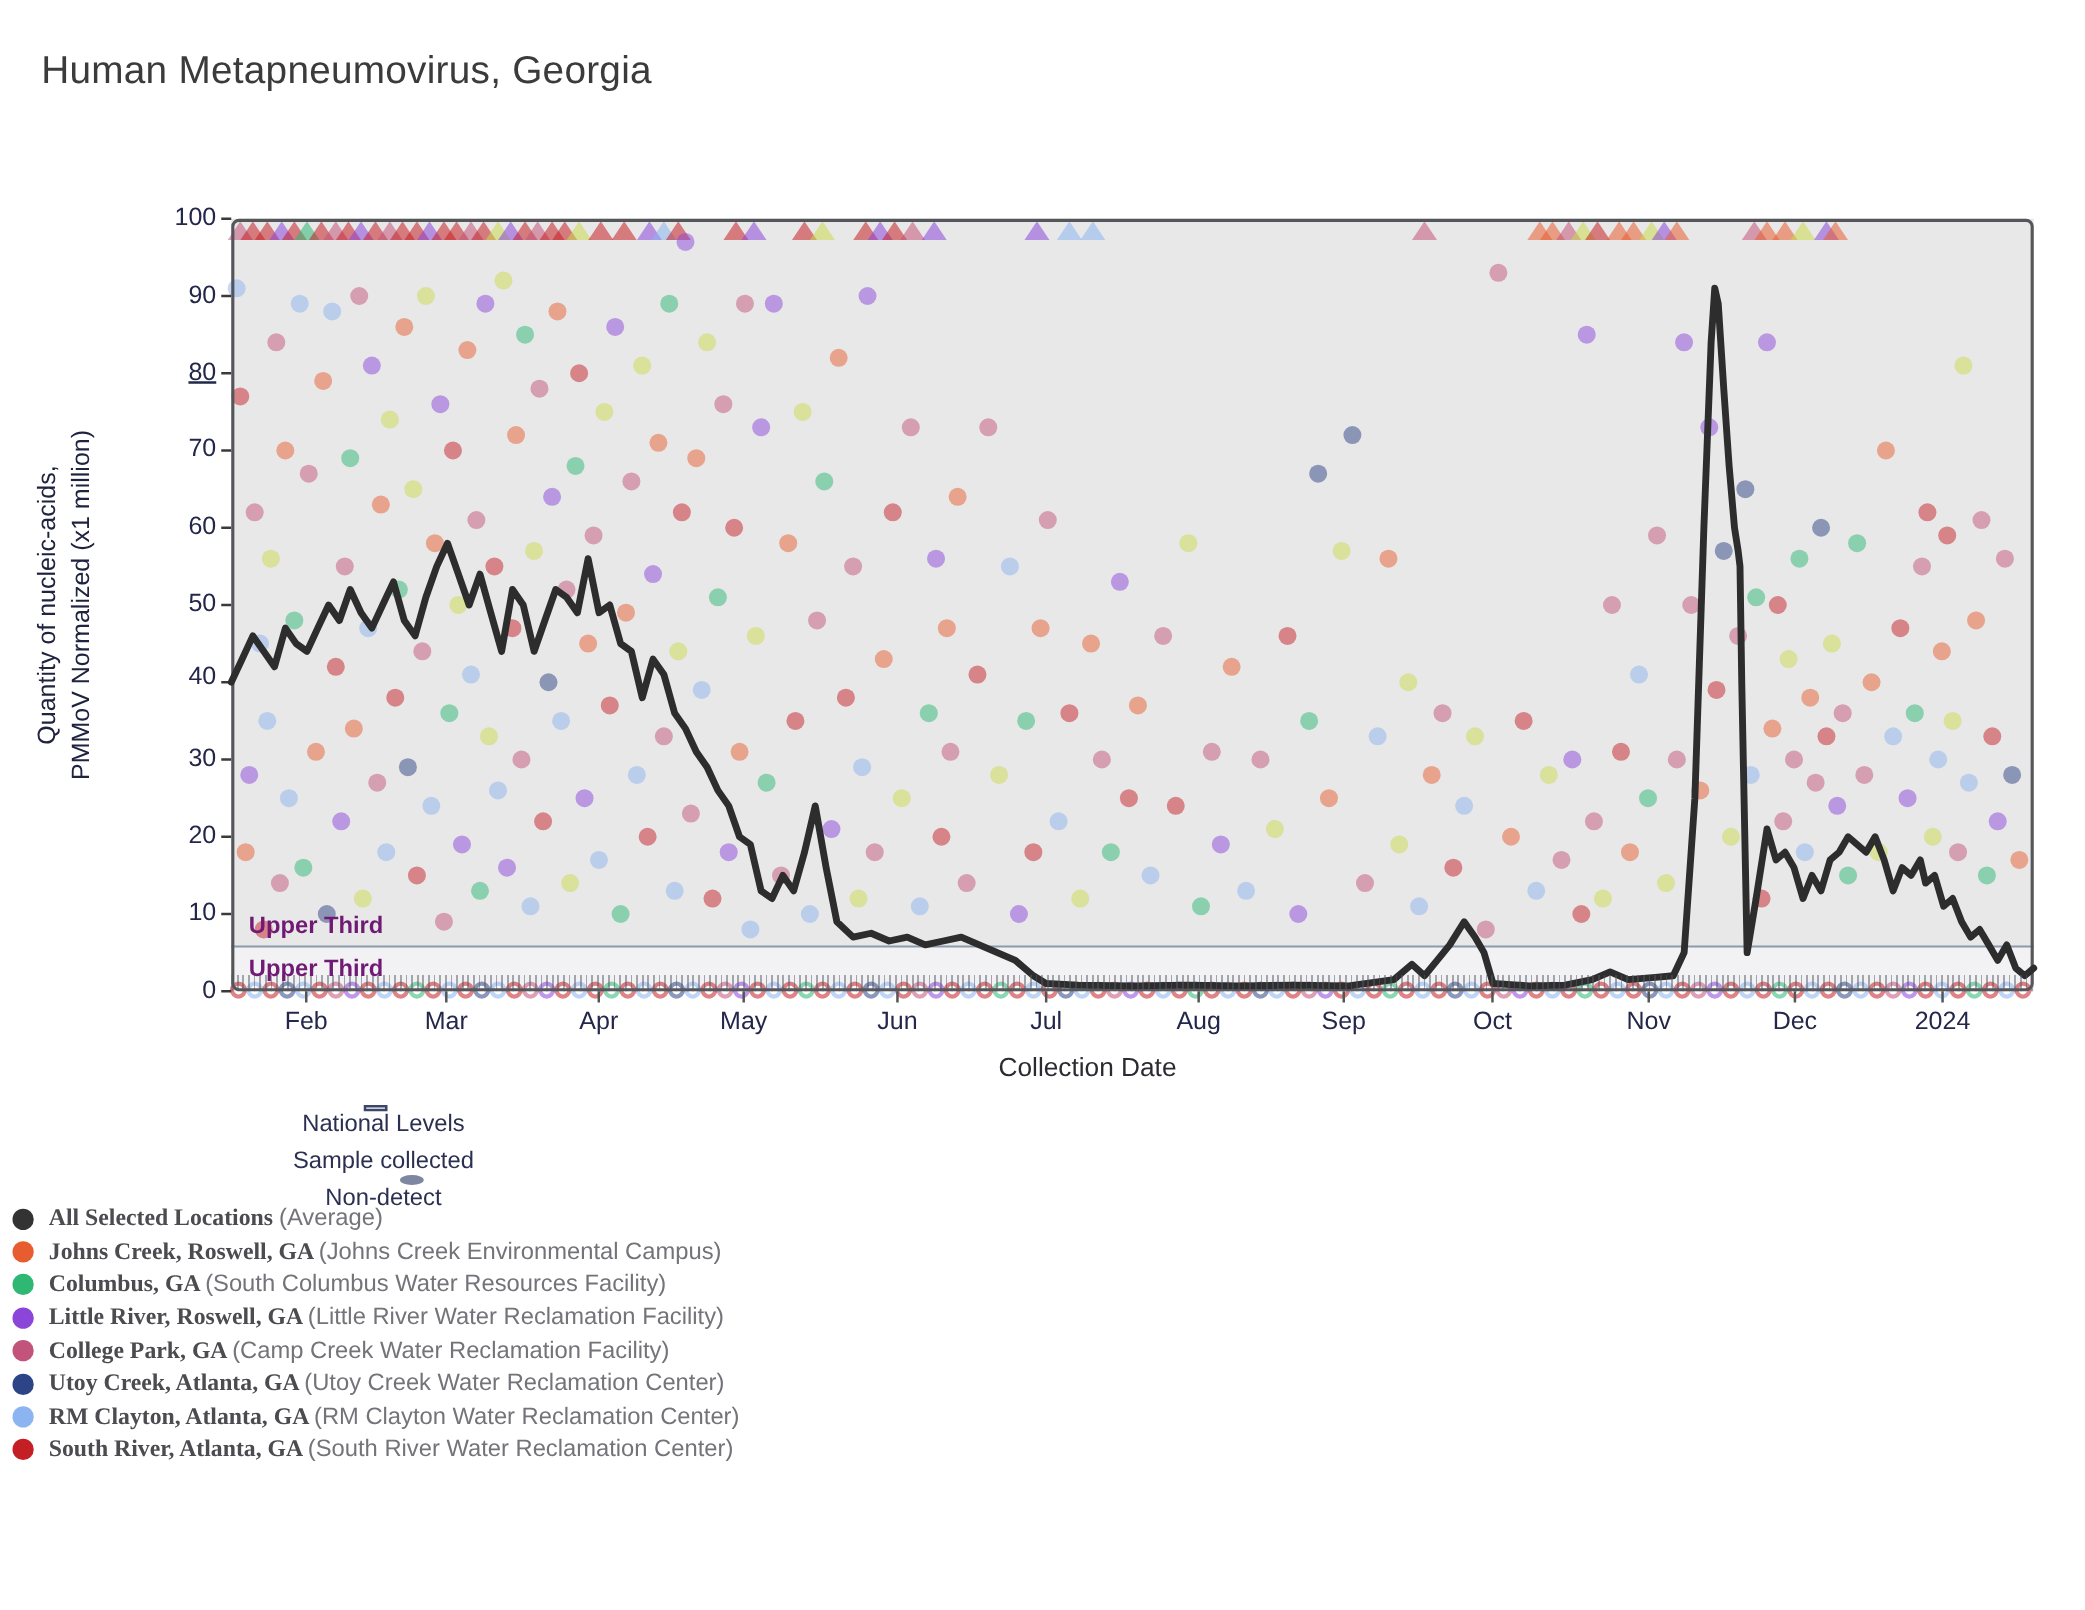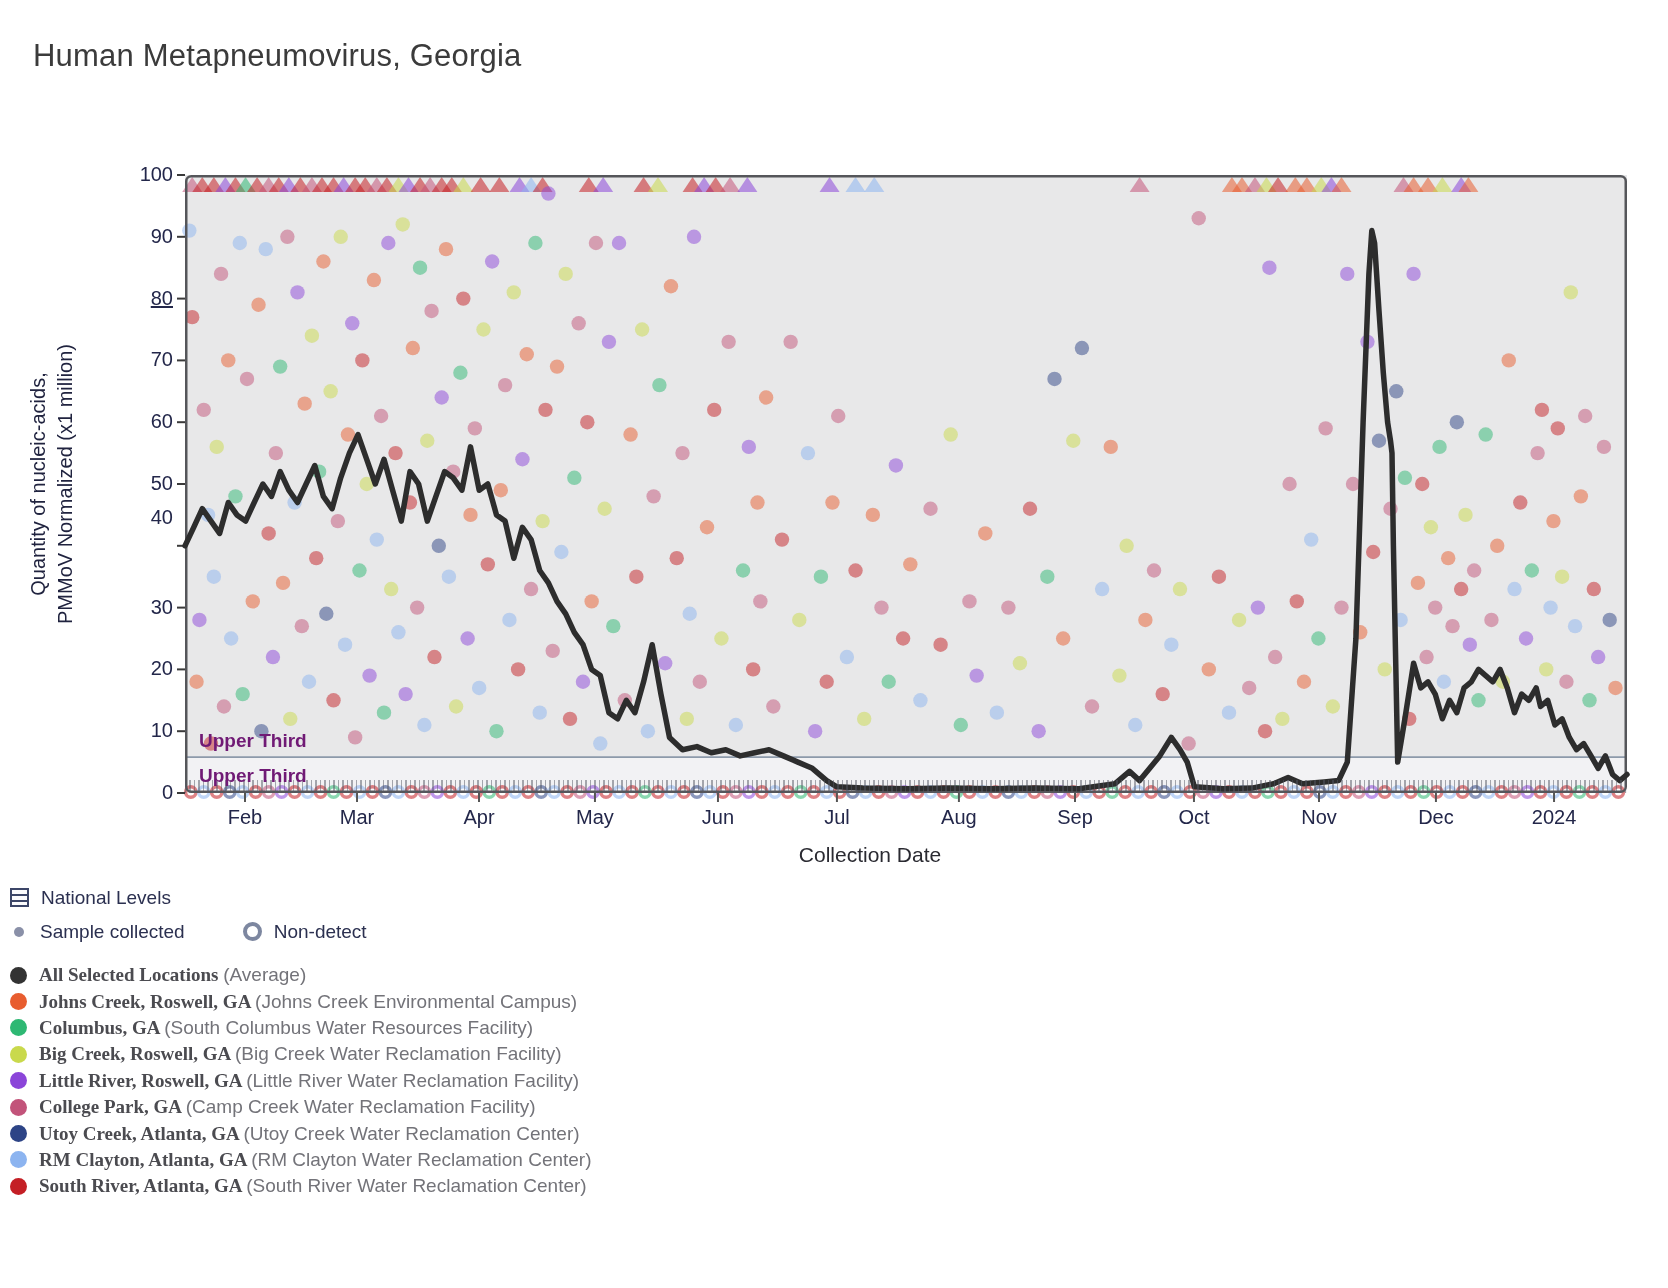--- a/index.html
+++ b/index.html
@@ -11,21 +11,21 @@
   .plot-wrap svg{overflow:visible;display:block;}
   .ytick{position:absolute;width:54px;text-align:right;font-size:20px;color:#23274a;}
   .xtick{position:absolute;width:90px;margin-left:-45px;text-align:center;
        font-size:20px;color:#23274a;top:806px;}
   .yaxis-title{position:absolute;left:52px;top:484px;transform:translate(-50%,-50%) rotate(-90deg);
        white-space:nowrap;text-align:center;font-size:20px;color:#20233f;line-height:1.35;}
   .xaxis-title{position:absolute;left:870px;top:843px;transform:translateX(-50%);
        font-size:21px;color:#2a2a31;}
   .third-label{position:absolute;font-size:19px;font-weight:bold;color:#701a75;}
   .legend{position:absolute;left:10px;top:884px;font-size:19px;}
-  .legend-row{display:flex;align-items:center;height:27px;margin-bottom:7px;color:#2b3050;}
+  .legend-row{display:flex;align-items:center;height:27px;margin-bottom:7px;color:#2b3050;flex-direction:column;}
   .legend-row .txt{margin-left:12px;}
   .loc-row{display:flex;align-items:center;height:26.4px;}
   .loc-dot{width:17px;height:17px;border-radius:50%;flex:0 0 17px;}
   .loc-txt{margin-left:12px;white-space:nowrap;}
   .loc-name{font-weight:bold;color:#4b4b50;font-family:Liberation Serif, serif;}
   .loc-fac{color:#737379;font-weight:normal;}
   .nat-icon{width:19px;height:19px;border:2px solid #3c4668;background:#fbfbfd;
        box-sizing:border-box;background-image:linear-gradient(#3c4668,#3c4668),linear-gradient(#3c4668,#3c4668);
        background-size:100% 2px,100% 2px;background-position:0 4px,0 10px;background-repeat:no-repeat;}
   .sample-dot{width:10px;height:10px;border-radius:50%;background:#8a90a8;margin:0 4px;}
@@ -41,21 +41,21 @@
 <div class="yaxis-title">
   <div>Quantity of nucleic-acids,</div>
   <div>PMMoV Normalized (x1 million)</div>
 </div>
 
 <div id="yticks">
     <div class="ytick" style="left: 119px; top: 781px;">0</div>
     <div class="ytick" style="left: 119px; top: 719.2px;">10</div>
     <div class="ytick" style="left: 119px; top: 657.4px;">20</div>
     <div class="ytick" style="left: 119px; top: 595.6px;">30</div>
-    <div class="ytick" style="left: 119px; top: 506px;">40</div>
+    <div class="ytick" style="left: 119px; top: 530px;">40</div>
     <div class="ytick" style="left: 119px; top: 472px;">50</div>
     <div class="ytick" style="left: 119px; top: 410.2px;">60</div>
     <div class="ytick" style="left: 119px; top: 348.4px;">70</div>
     <div class="ytick" style="left: 119px; top: 286.6px; text-decoration: underline;">80</div>
     <div class="ytick" style="left: 119px; top: 224.8px;">90</div>
     <div class="ytick" style="left: 119px; top: 163px;">100</div>
   </div>
 <div id="xticks">
     <div class="xtick" style="left: 244.987px;">Feb</div>
     <div class="xtick" style="left: 357.031px;">Mar</div>
@@ -563,24 +563,20 @@
       </div>
       <div class="loc-row">
         <span class="loc-dot" style="background: rgb(232, 93, 47);"></span>
         <span class="loc-txt"><span class="loc-name">Johns Creek, Roswell, GA </span><span class="loc-fac">(Johns Creek Environmental Campus)</span></span>
       </div>
       <div class="loc-row">
         <span class="loc-dot" style="background: rgb(46, 184, 115);"></span>
         <span class="loc-txt"><span class="loc-name">Columbus, GA </span><span class="loc-fac">(South Columbus Water Resources Facility)</span></span>
       </div>
       <div class="loc-row">
-        <span class="loc-dot" style="background: rgb(201, 217, 76);"></span>
-        <span class="loc-txt"><span class="loc-name">Big Creek, Roswell, GA </span><span class="loc-fac">(Big Creek Water Reclamation Facility)</span></span>
-      </div>
-      <div class="loc-row">
         <span class="loc-dot" style="background: rgb(139, 69, 217);"></span>
         <span class="loc-txt"><span class="loc-name">Little River, Roswell, GA </span><span class="loc-fac">(Little River Water Reclamation Facility)</span></span>
       </div>
       <div class="loc-row">
         <span class="loc-dot" style="background: rgb(194, 83, 122);"></span>
         <span class="loc-txt"><span class="loc-name">College Park, GA </span><span class="loc-fac">(Camp Creek Water Reclamation Facility)</span></span>
       </div>
       <div class="loc-row">
         <span class="loc-dot" style="background: rgb(45, 68, 134);"></span>
         <span class="loc-txt"><span class="loc-name">Utoy Creek, Atlanta, GA </span><span class="loc-fac">(Utoy Creek Water Reclamation Center)</span></span>

